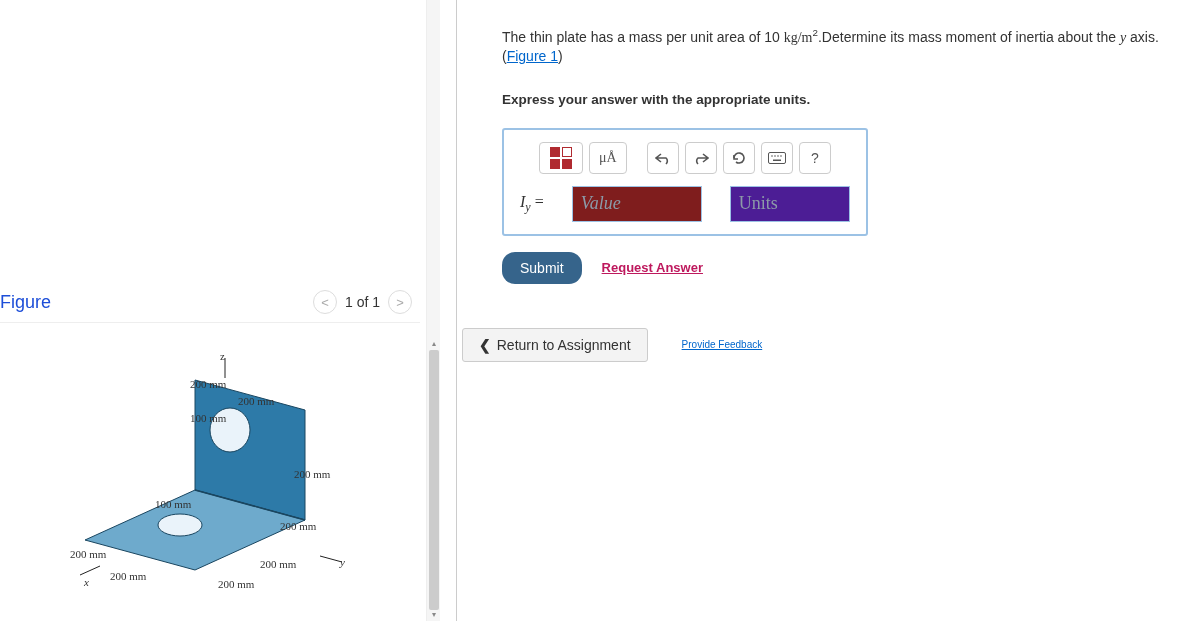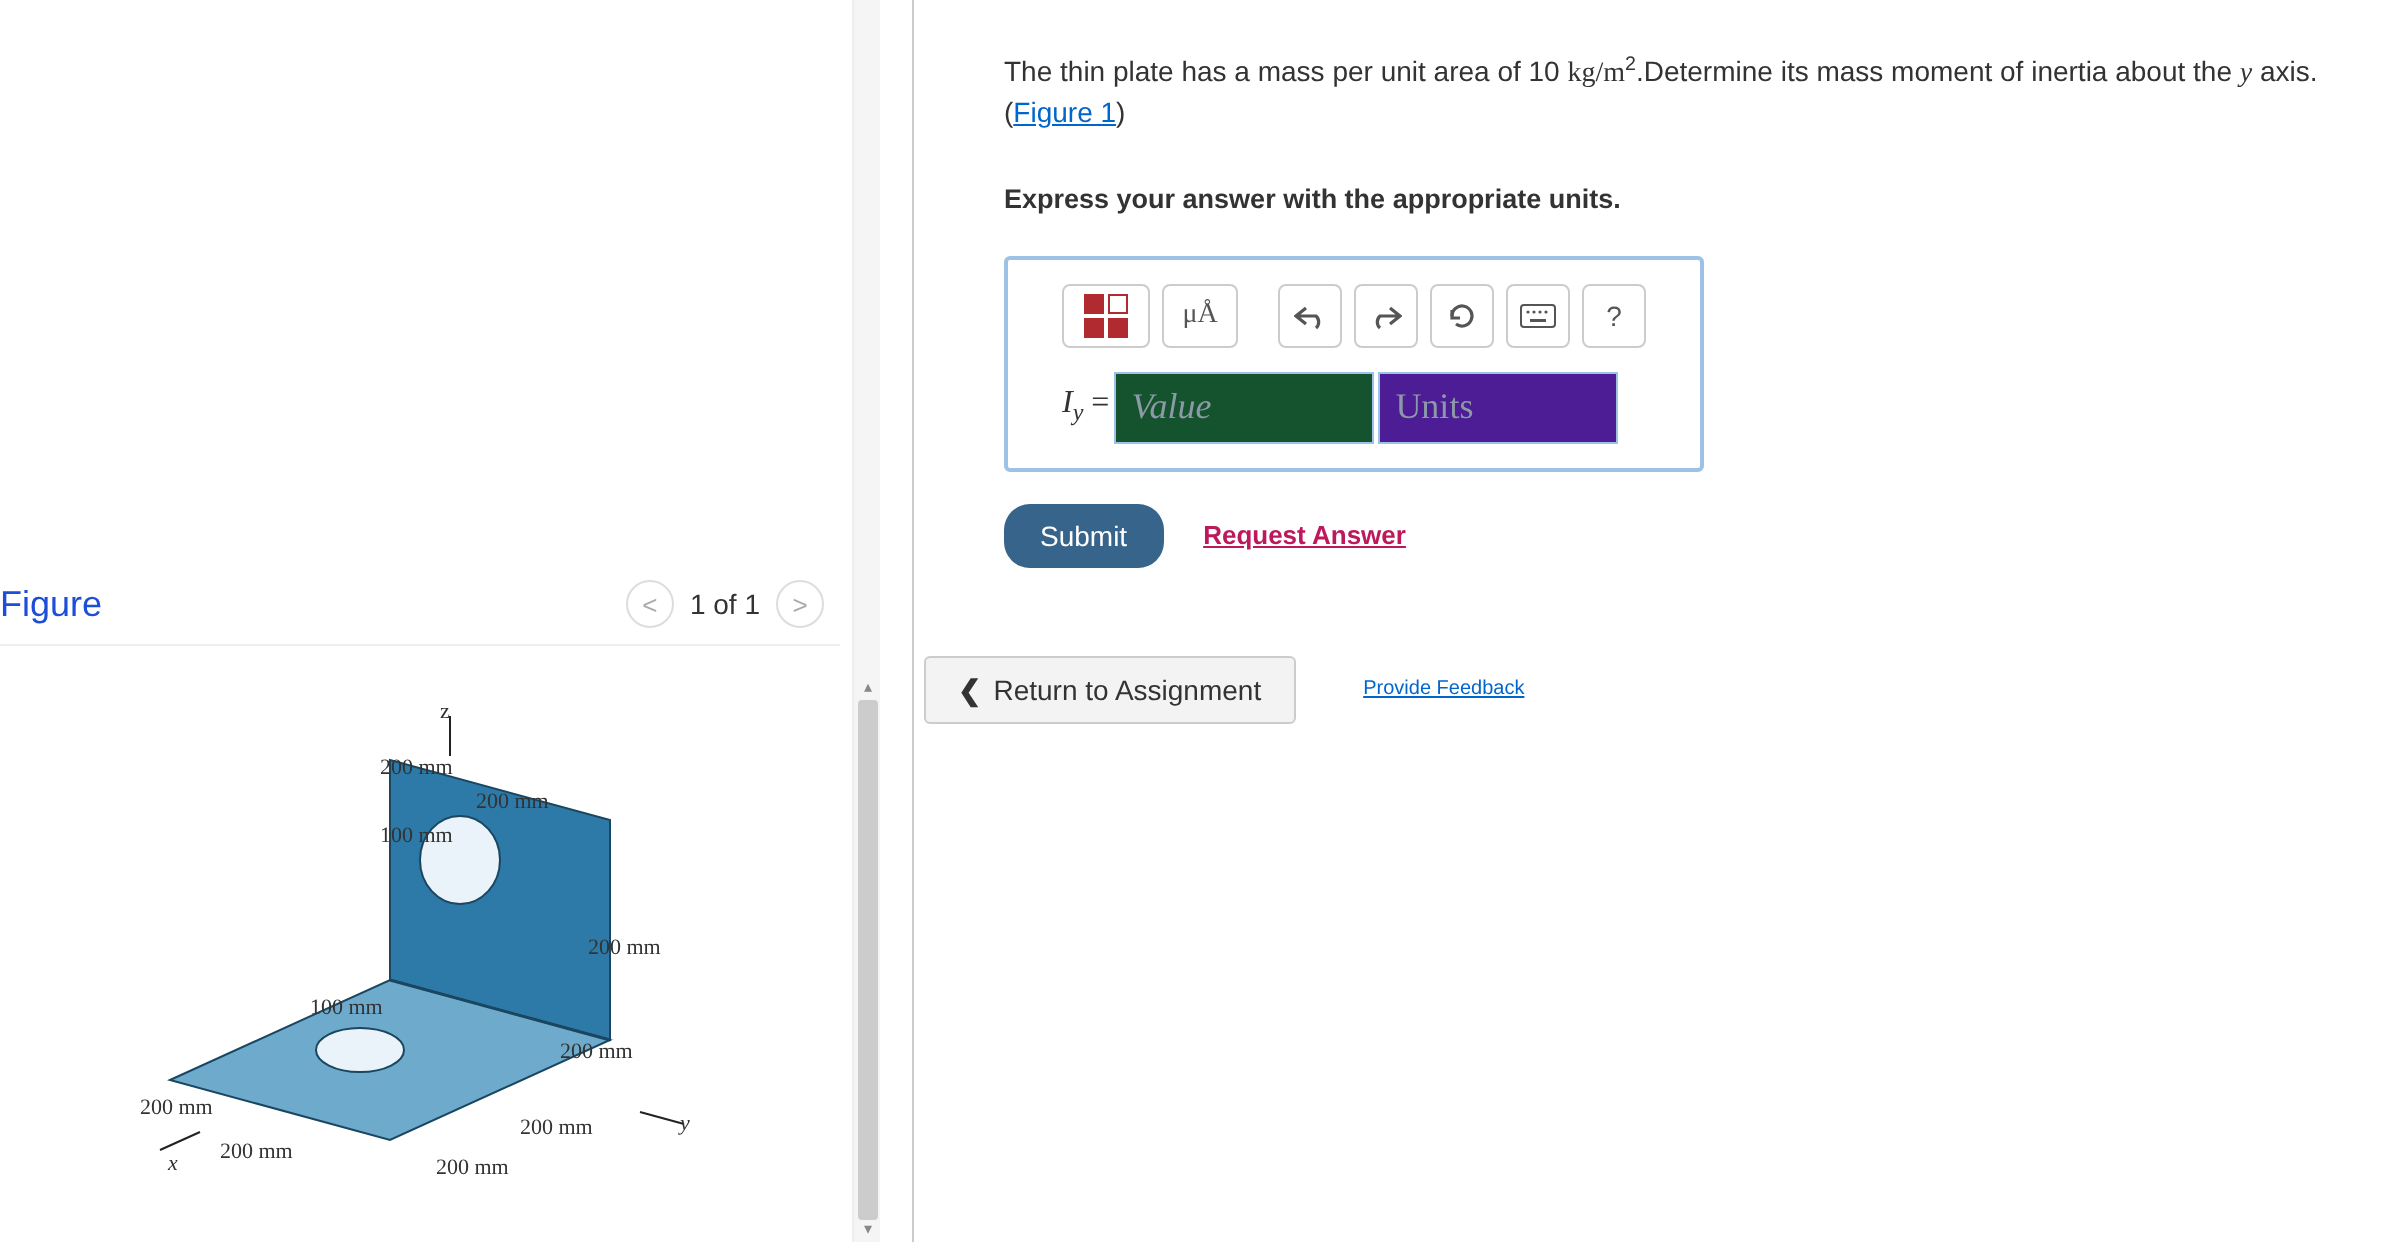--- a/index.html
+++ b/index.html
@@ -176,47 +176,47 @@
     border: 1px solid #9cc2e5;
     width: 130px;
     height: 36px;
     display: flex;
     align-items: center;
     padding: 0 8px;
     font-family: Georgia, serif;
     font-style: italic;
     font-size: 18px;
     color: #8c9aa8;
-    background: #14532d;
+    background: #7f1d1d;
     cursor: text;
   }
   .units-box {
     border: 1px solid #9cc2e5;
     width: 120px;
     height: 36px;
     display: flex;
     align-items: center;
     padding: 0 8px;
     font-family: Georgia, serif;
     font-size: 18px;
     color: #8c9aa8;
     background: #4c1d95;
     cursor: pointer;
   }
   .input-wrap {
     border: 2px solid #9cc2e5;
     border-radius: 3px;
-    padding: 12px 27px;
+    padding: 12px 16px;
     display: inline-flex;
     flex-direction: column;
     gap: 12px;
     margin: 18px 0 0 40px;
   }
   .input-wrap .row1 { display:flex; align-items:center; gap:6px; justify-content:center; }
-  .input-wrap .row2 { display:flex; align-items:center; gap:2px; }
+  .input-wrap .row2 { display:flex; align-items:center; gap:28px; }
 
   .submit-row {
     margin: 16px 0 0 40px;
     display: flex;
     align-items: center;
     gap: 20px;
   }
   .submit-btn {
     background: #36648b;
     color: #fff;

